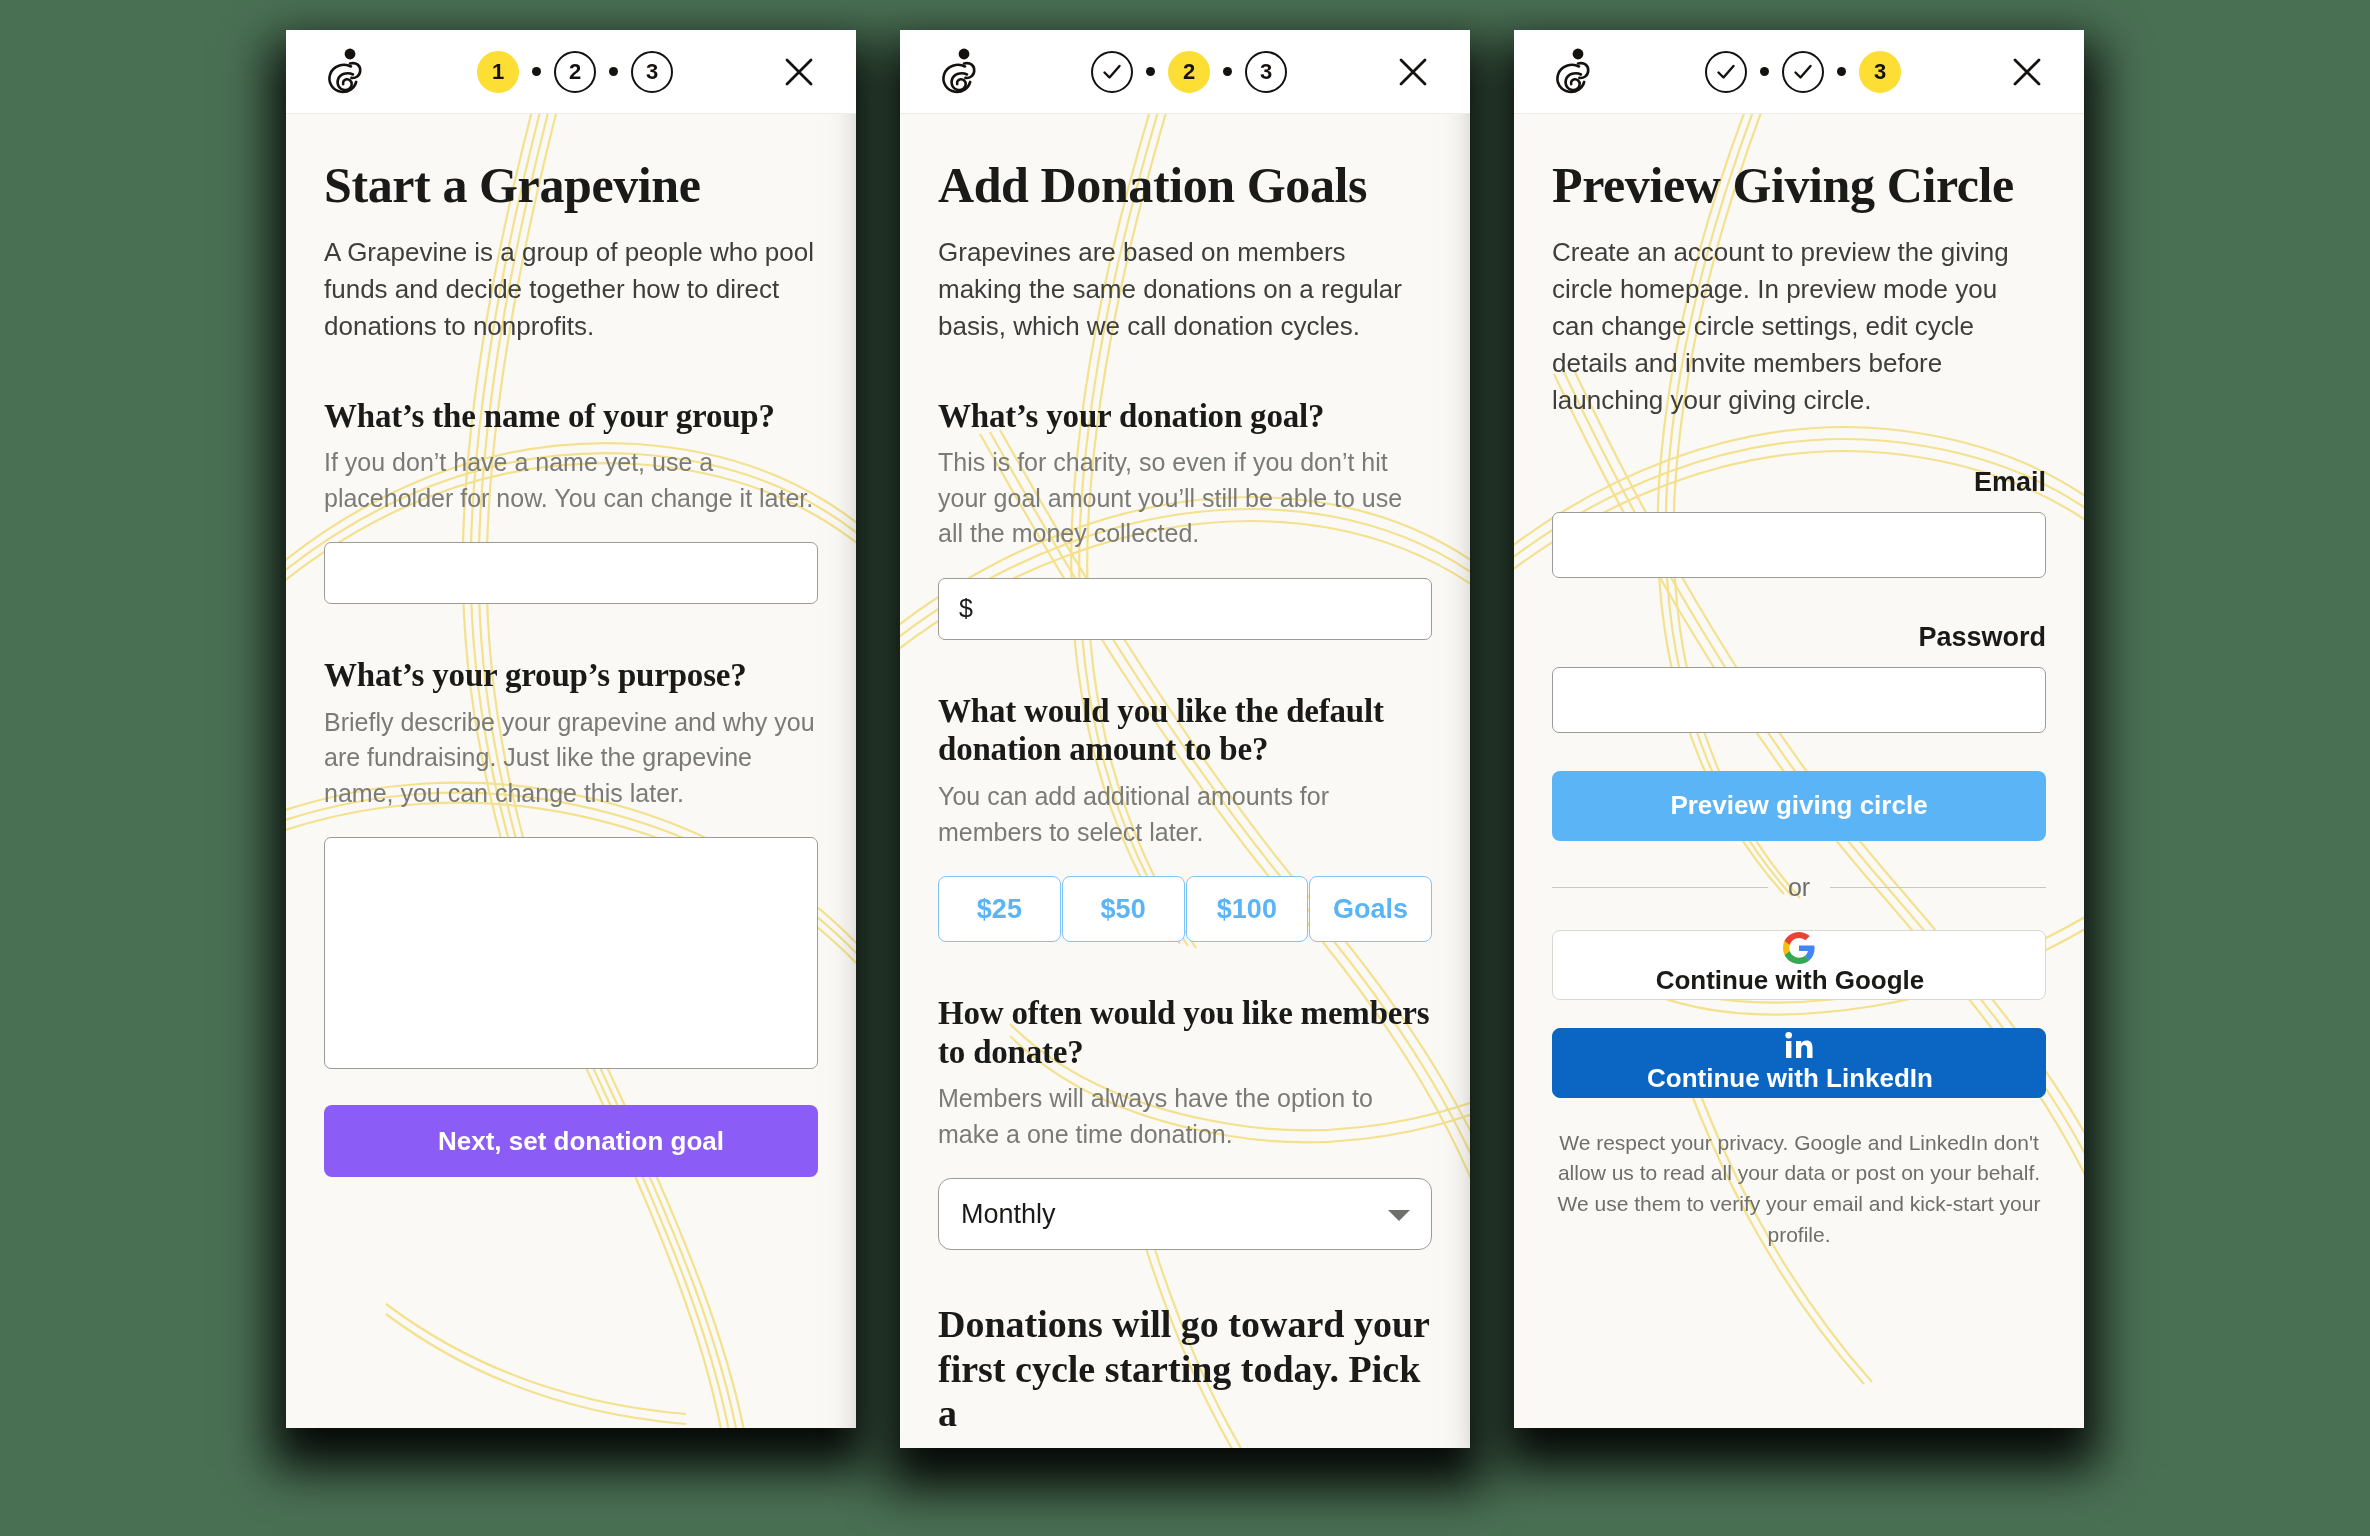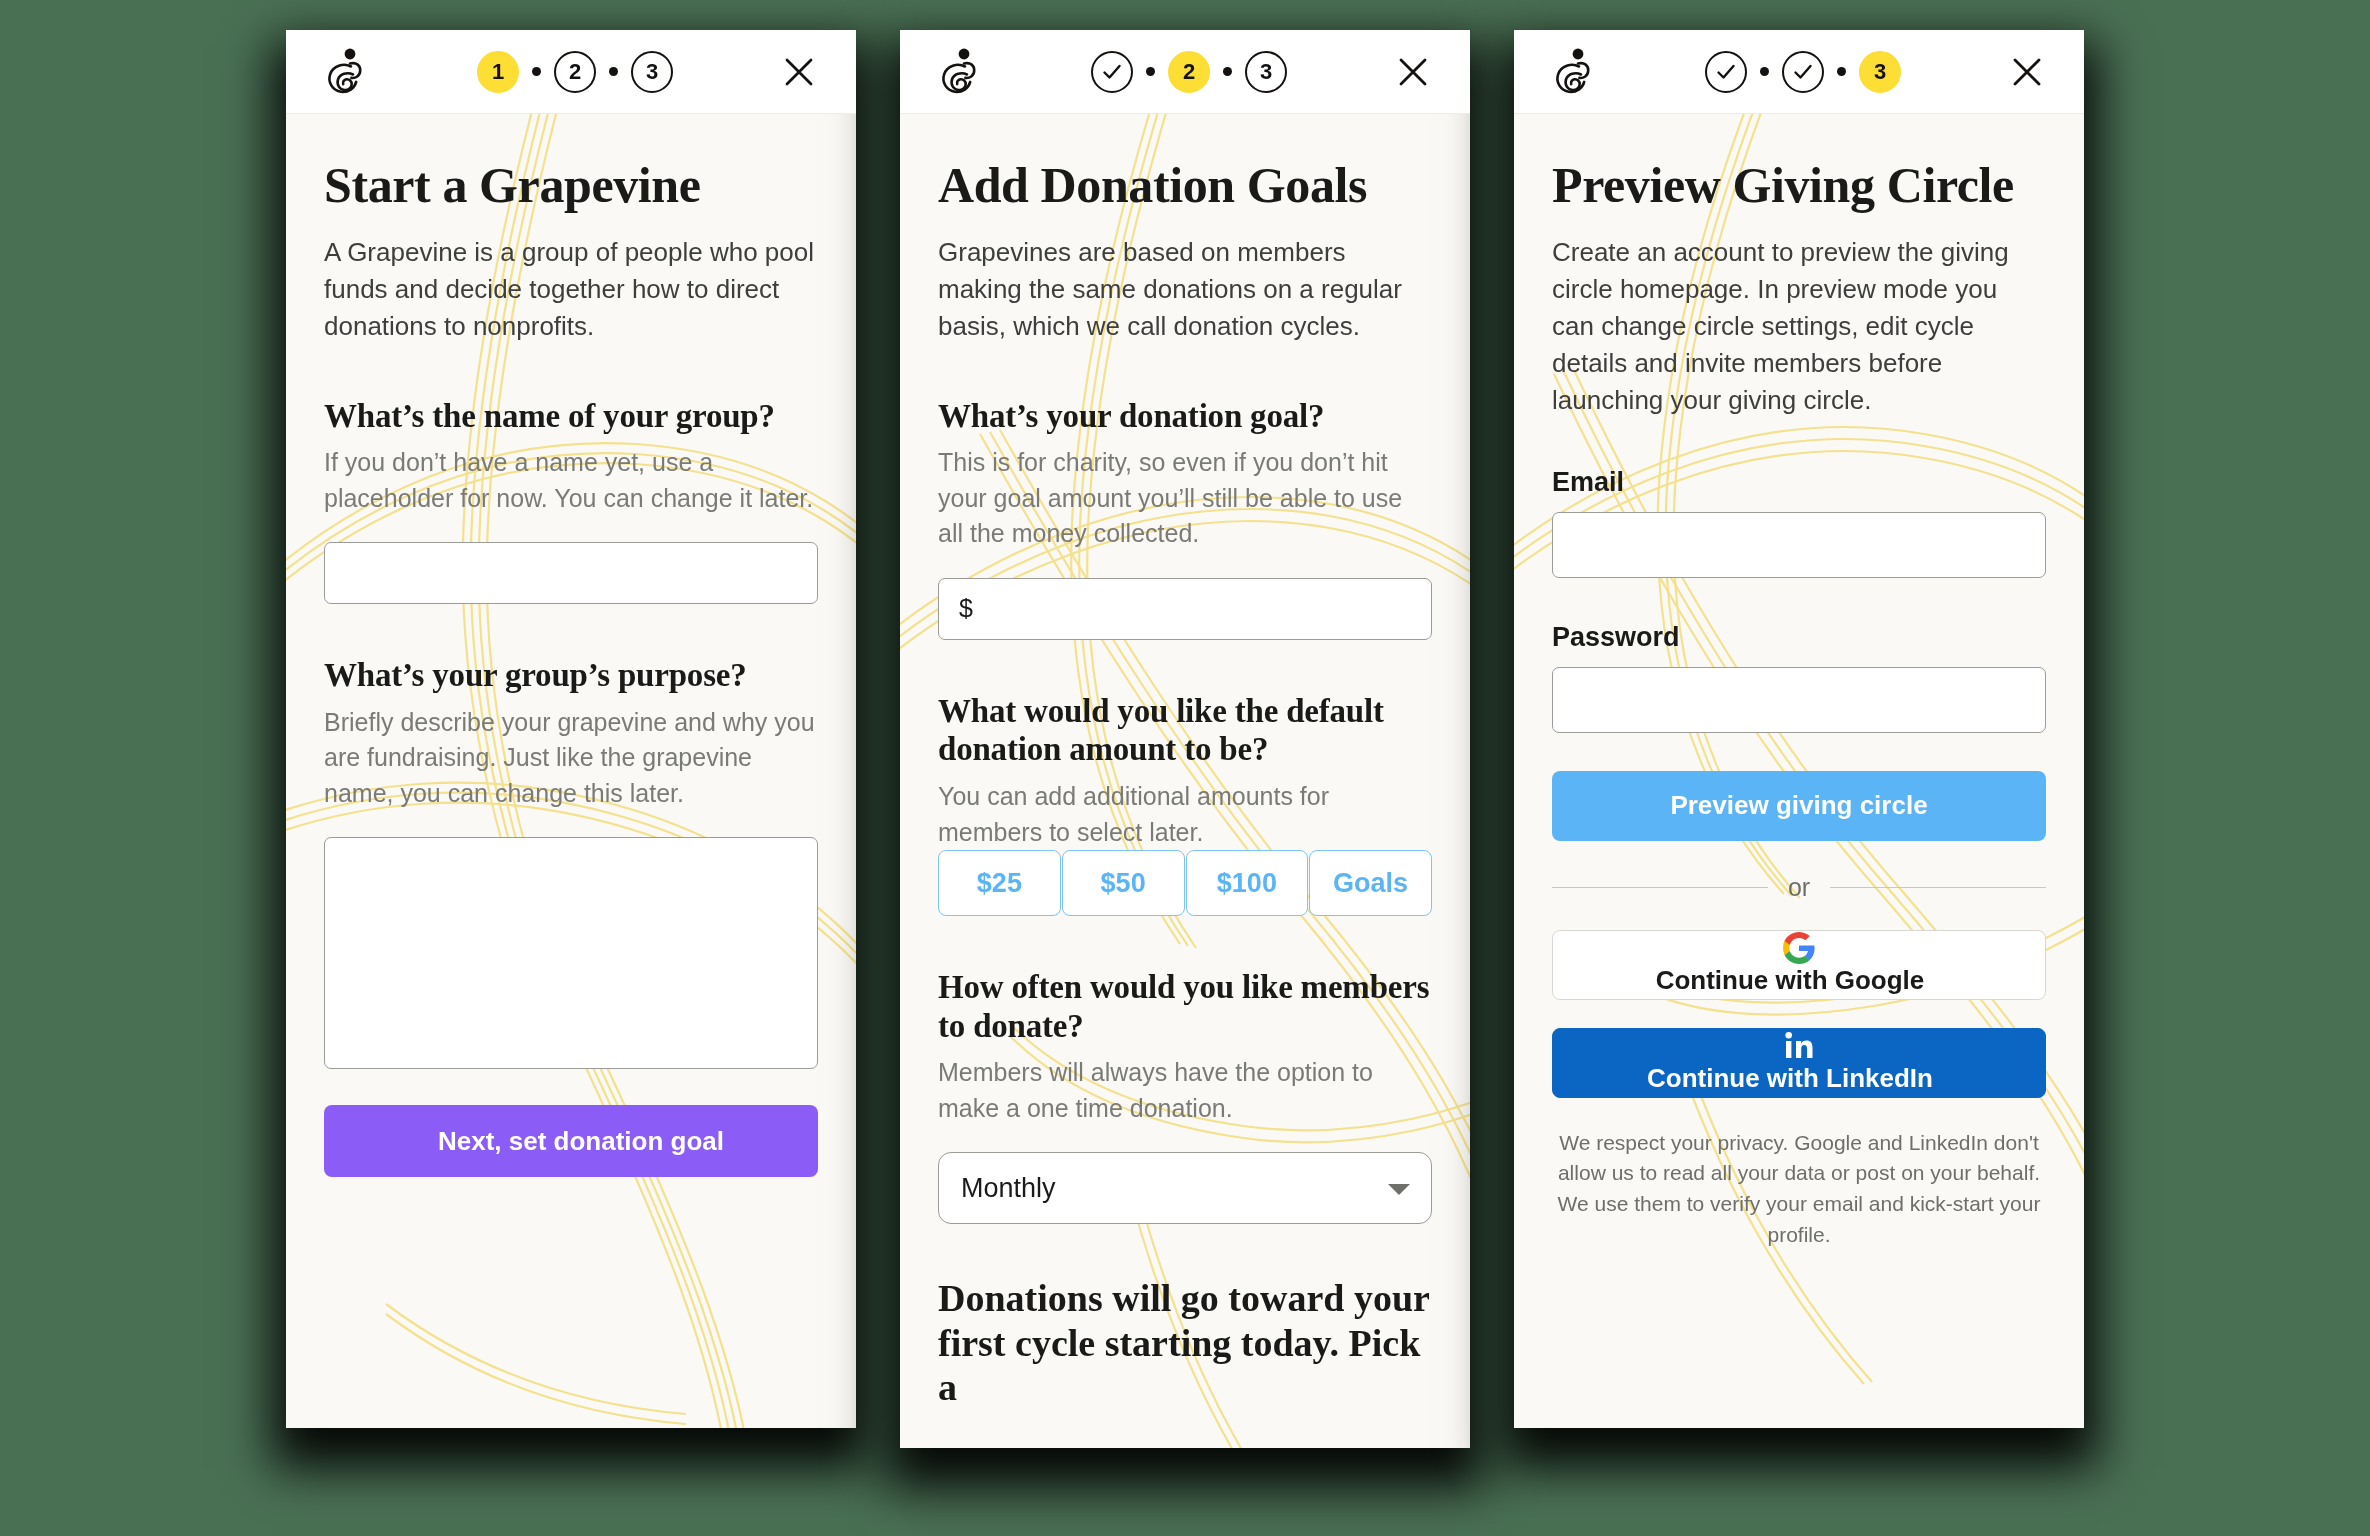--- a/index.html
+++ b/index.html
@@ -200,20 +200,21 @@
     font-weight: 700;
     cursor: pointer;
     font-family: "Liberation Sans", sans-serif;
     padding-left: 20px;
   }
 
   
   .chips {
     display: flex;
     gap: 1px;
+    margin-top: 26px;
   }
   .chip {
     flex: 1 1 0;
     height: 66px;
     background: #ffffff;
     border: 1px solid #7FC4F7;
     border-radius: 8px;
     color: #5BB4F5;
     font-size: 27px;
     font-weight: 700;
@@ -248,20 +249,21 @@
     border-top: 11px solid #6e6e6b;
     pointer-events: none;
   }
 
   
   .field-label {
     font-size: 27px;
     font-weight: 700;
     color: #1a1a18;
     margin-top: 44px;
+    text-align: right;
   }
   .field-label.first { margin-top: 48px; }
   .field-input {
     display: block;
     width: 100%;
     height: 66px;
     margin-top: 14px;
     background: #ffffff;
     border: 1px solid #9b9b97;
     border-radius: 7px;

